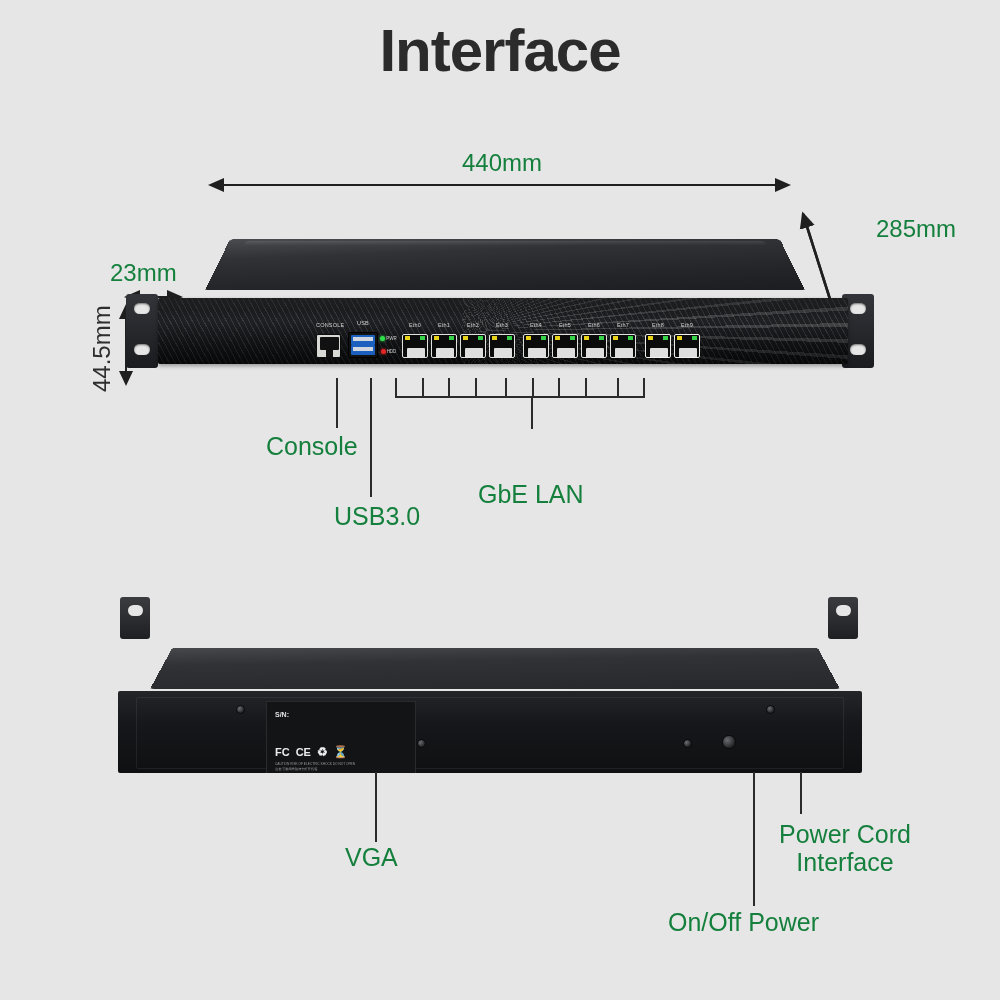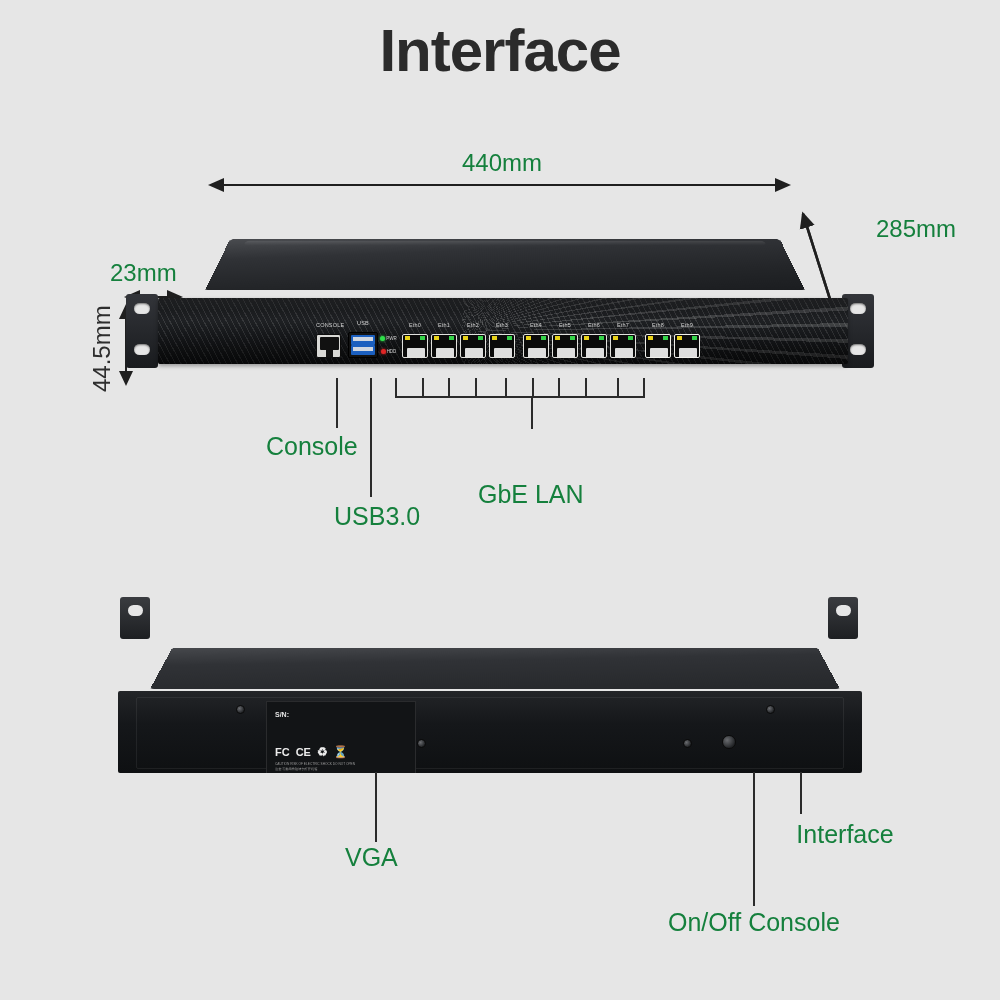--- a/index.html
+++ b/index.html
@@ -433,20 +433,21 @@
         </div>
       </div>
 
     </div>
   </div>
 
   <div class="vline" style="left:375px; top:772px; height:70px;"></div>
   <div class="anno" style="left:345px; top:843px;">VGA</div>
 
   <div class="vline" style="left:753px; top:772px; height:134px;"></div>
-  <div class="anno" style="left:668px; top:908px;">On/Off Console</div>
+  <div class="anno" style="left:668px; top:908px;">On/Off Power</div>
 
   <div class="vline" style="left:800px; top:772px; height:42px;"></div>
   <div class="anno ctr" style="left:760px; top:820px; width:170px; text-align:center;">
+    <div>Power Cord</div>
     <div>Interface</div>
   </div>
 
 </div>
 
 </body></html>

